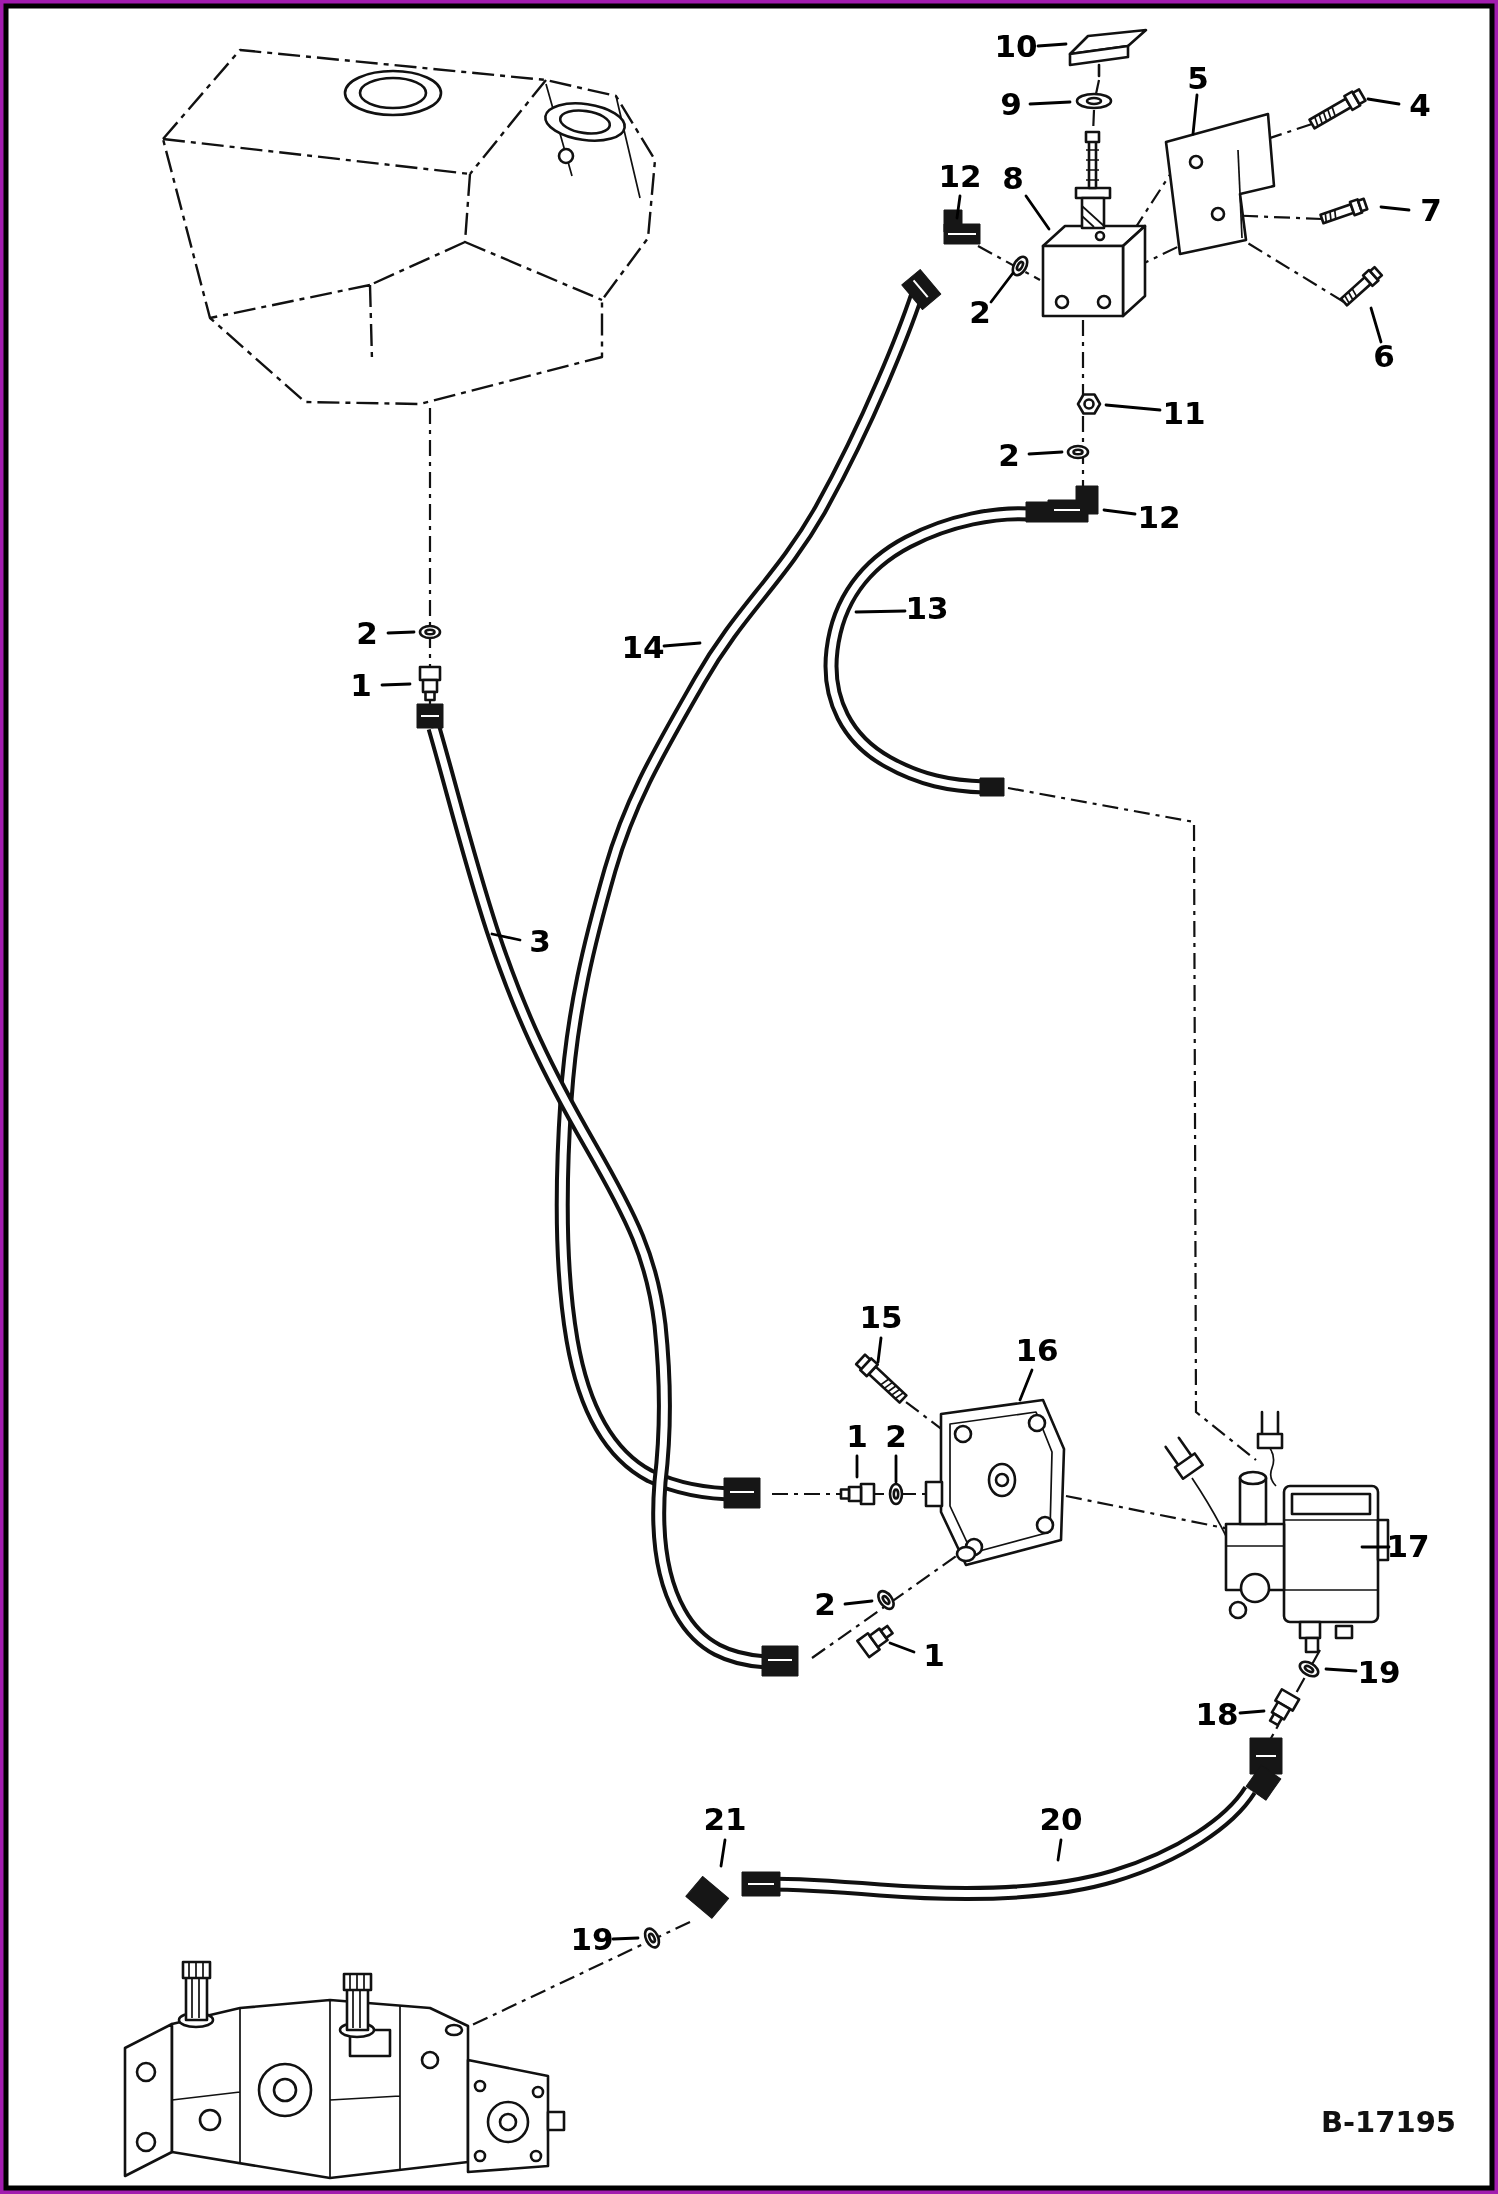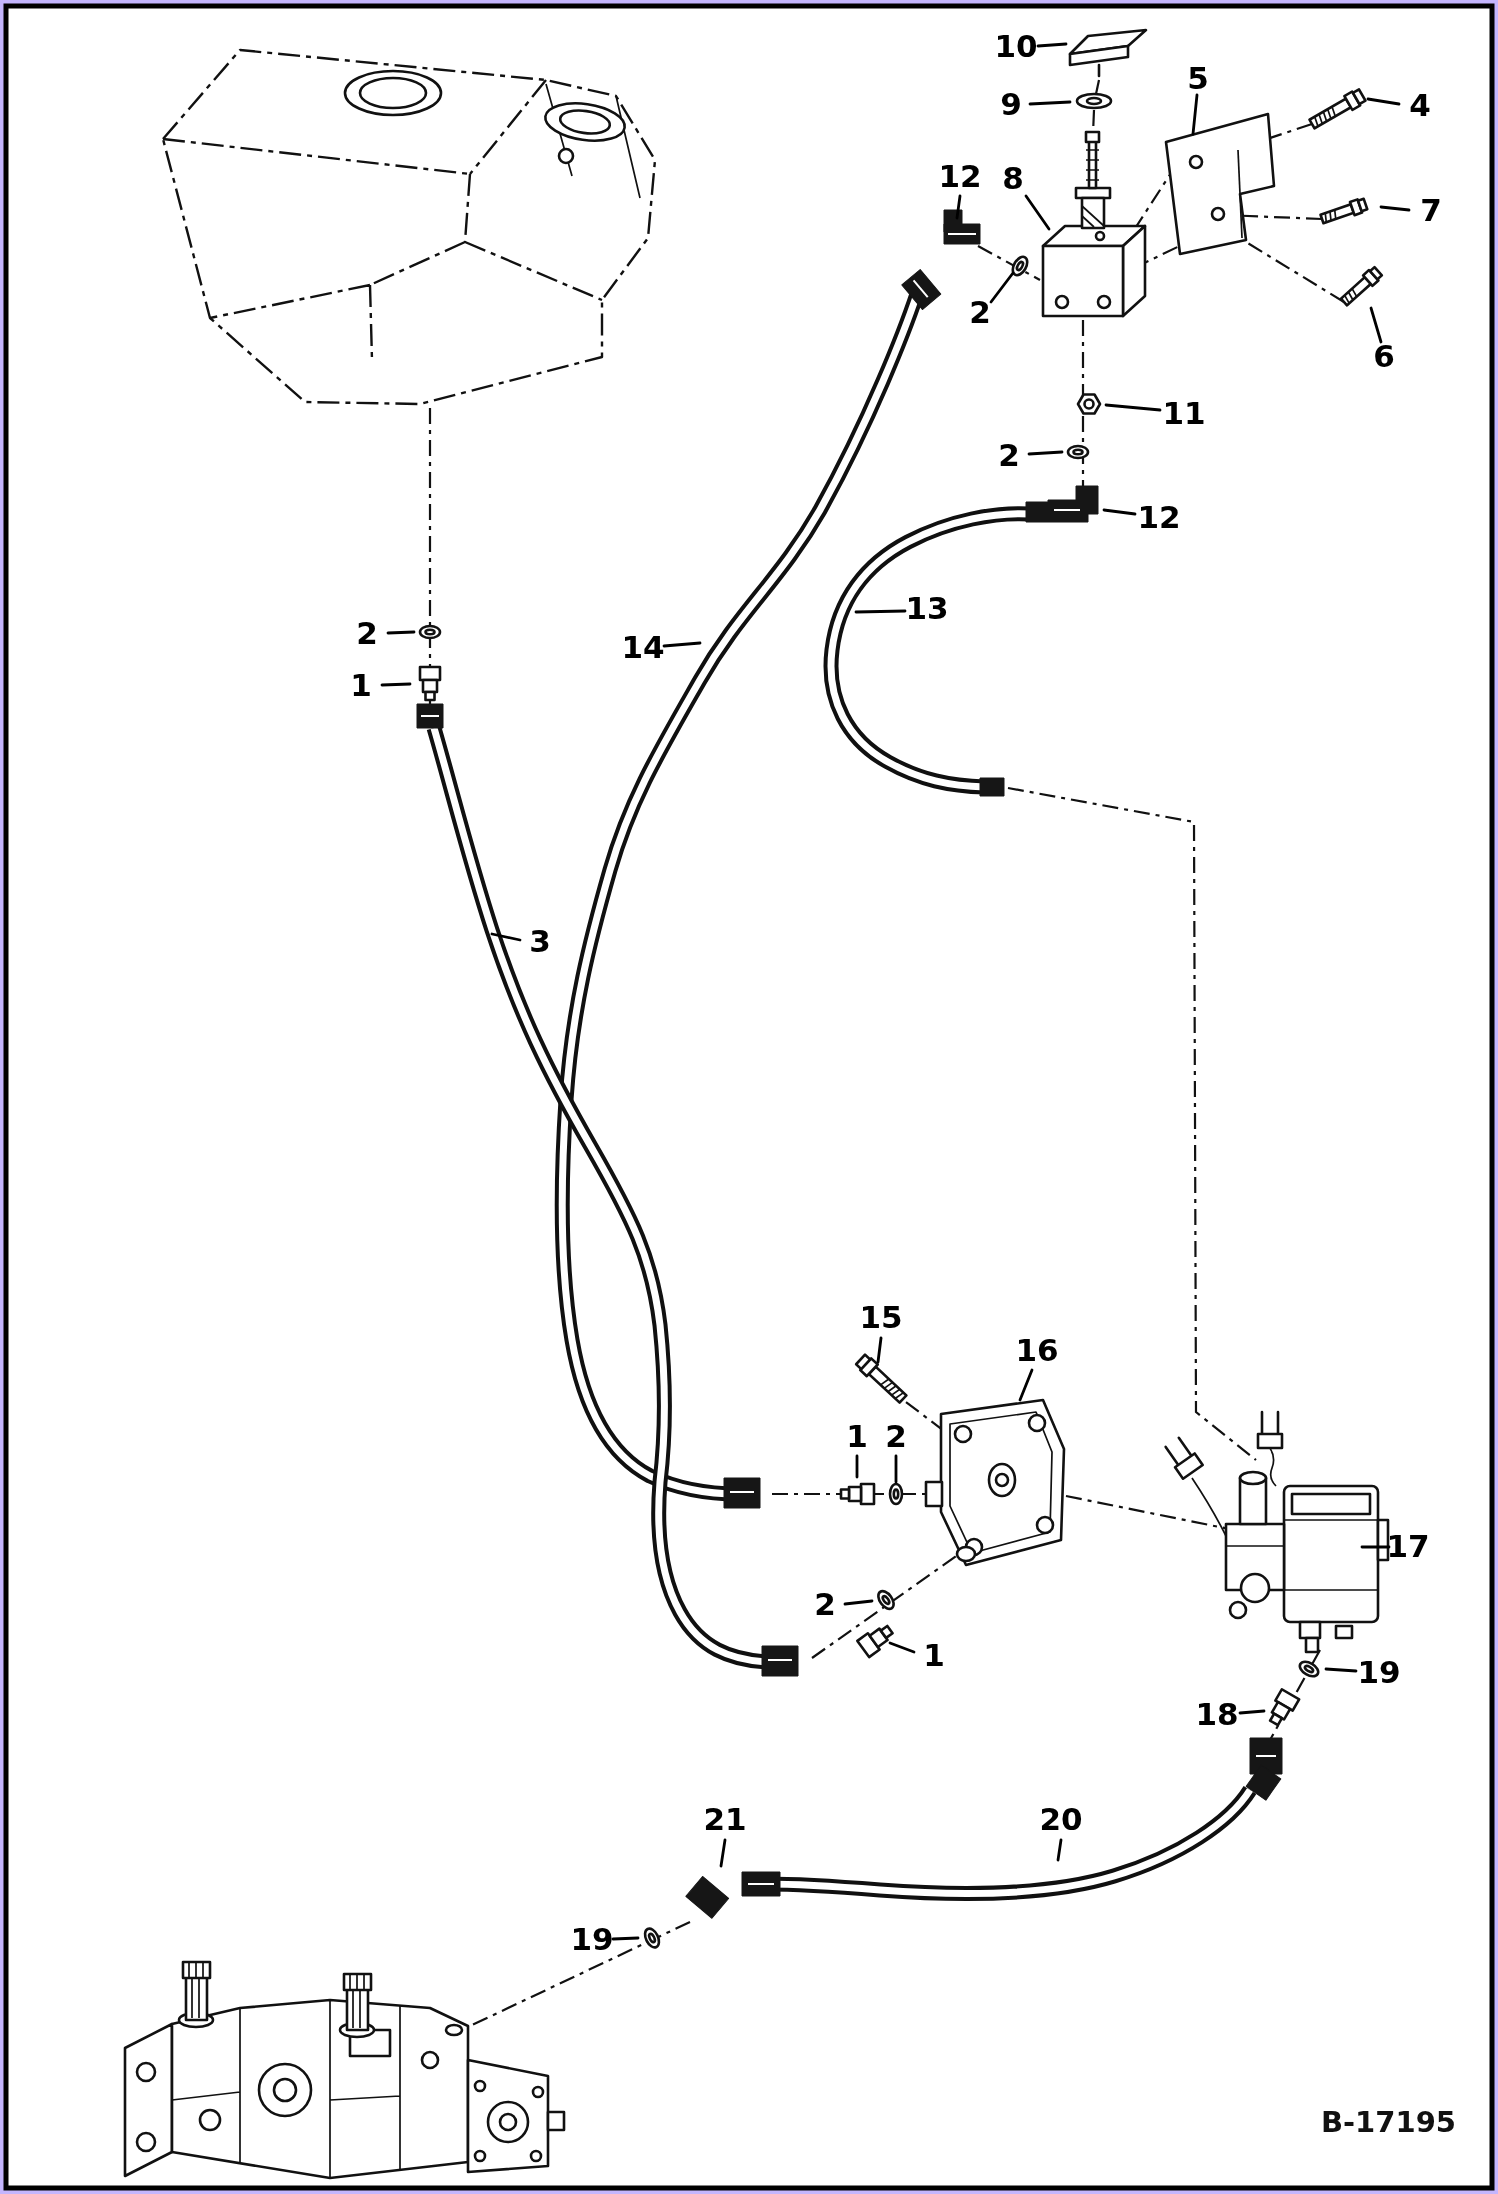--- a/index.html
+++ b/index.html
@@ -1,16 +1,16 @@
 <!DOCTYPE html>
 <html><head>
 <meta charset="utf-8">
 <style>
   html,body{margin:0;padding:0;background:#fff;}
-  #page{position:relative;width:1498px;height:2194px;background:#c4b5fd;font-family:"DejaVu Sans",sans-serif;}
+  #page{position:relative;width:1498px;height:2194px;background:#a21caf;font-family:"DejaVu Sans",sans-serif;}
   svg{display:block;}
   .ln{fill:none;stroke:#111;stroke-width:2.6;stroke-linejoin:round;stroke-linecap:round;}
   .lt{fill:none;stroke:#111;stroke-width:1.7;stroke-linejoin:round;}
   .wh{fill:#fff;stroke:#111;stroke-width:2.6;stroke-linejoin:round;}
   .dk{fill:#161616;stroke:#161616;stroke-linejoin:round;}
   .wdet{fill:none;stroke:#fff;stroke-width:2;}
   .phantom{fill:none;stroke:#111;stroke-width:2.4;stroke-dasharray:22 6 5 6;stroke-linejoin:round;}
   .dash{fill:none;stroke:#111;stroke-width:2.2;stroke-dasharray:16 6 4 6;}
   .hoseO{fill:none;stroke:#101010;stroke-width:15;}
   .hoseI{fill:none;stroke:#fff;stroke-width:7;}

